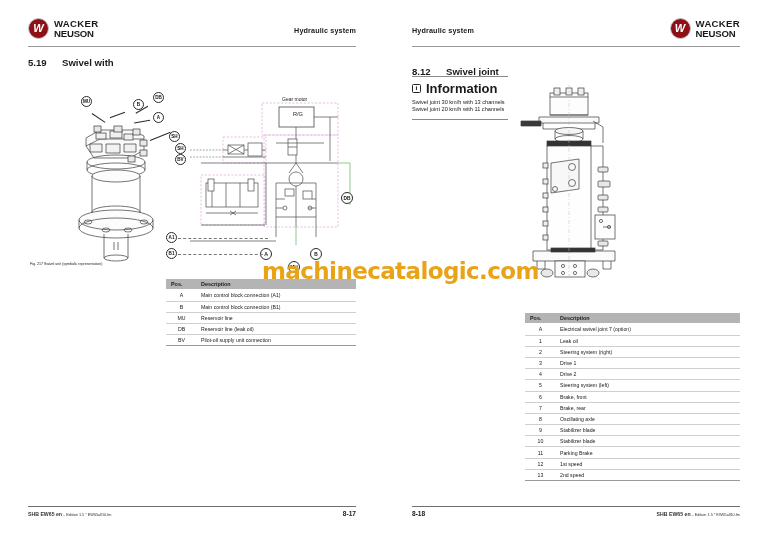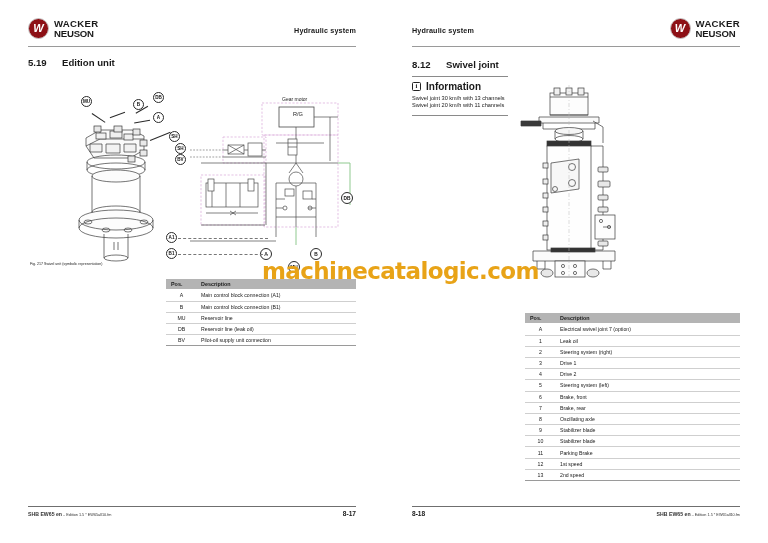--- a/index.html
+++ b/index.html
@@ -50,21 +50,21 @@
   
   .infobox { position: absolute; left: 28px; top: 76px; width: 96px; }
   .infobox .rule { border-top: .8px solid #8a8a8a; }
   .infobox .ttl { display: flex; align-items: center; gap: 5px; margin: 4px 0 3px 0; }
   .info-i {
     width: 9px; height: 9px; border: 1px solid #222; border-radius: 1.5px;
     font-size: 6.5px; font-weight: bold; display: flex; align-items: center;
     justify-content: center; font-family: "Liberation Serif", serif; line-height: 1;
     box-sizing: border-box;
   }
-  .infobox .ttl b { font-size: 10px; }
+  .infobox .ttl b { font-size: 13px; }
   .infobox p { margin: 0; font-size: 5.6px; line-height: 7.4px; }
   .infobox .rule-b { border-top: .8px solid #8a8a8a; margin-top: 5px; }
 
   
   .tbl { position: absolute; border-collapse: collapse; font-size: 5.2px; }
   .tbl th {
     background: #b4b4b4; color: #1a1a1a; font-weight: bold; text-align: left;
     padding: 2.2px 4px; font-size: 5.4px;
     border-bottom: .6px solid #ffffff;
   }
@@ -123,21 +123,21 @@
         <div class="logo-txt">
           <div>WACKER</div>
           <div>NEUSON</div>
         </div>
       </div>
       <div class="hdr-title">Hydraulic system</div>
       <div class="hdr-line"></div>
     </div>
 
     <div class="sec" style="top:57px">
-      <span class="num">5.19</span><span>Edition unit</span>
+      <span class="num">5.19</span><span>Swivel with</span>
     </div>
 
     <div class="schem" style="left:66px; top:100px; width:110px; height:160px;">
       <svg width="110" height="160" viewBox="0 0 110 160">
         <g fill="none" stroke="#3a3a3a" stroke-width="0.7">
 
           <path d="M20 46 L20 38 L34 30 L66 30 L78 36 L78 50 L64 58 L28 58 Z" fill="#fafafa"></path>
           <path d="M20 46 L34 39 L78 39"></path>
           <path d="M34 39 L34 30"></path>
           <rect x="30" y="33" width="10" height="6" fill="#f0f0f0"></rect>
@@ -318,21 +318,21 @@
         </div>
         <div class="logo-txt">
           <div>WACKER</div>
           <div>NEUSON</div>
         </div>
       </div>
       <div class="hdr-title">Hydraulic system</div>
       <div class="hdr-line"></div>
     </div>
 
-    <div class="sec" style="top:59px">
+    <div class="sec" style="top:66px">
       <span class="num">8.12</span><span>Swivel joint</span>
     </div>
 
     <div class="infobox">
       <div class="rule"></div>
       <div class="ttl">
         <span class="info-i">i</span>
         <b>Information</b>
       </div>
       <p>Swivel joint 30 km/h with 13 channels</p>

